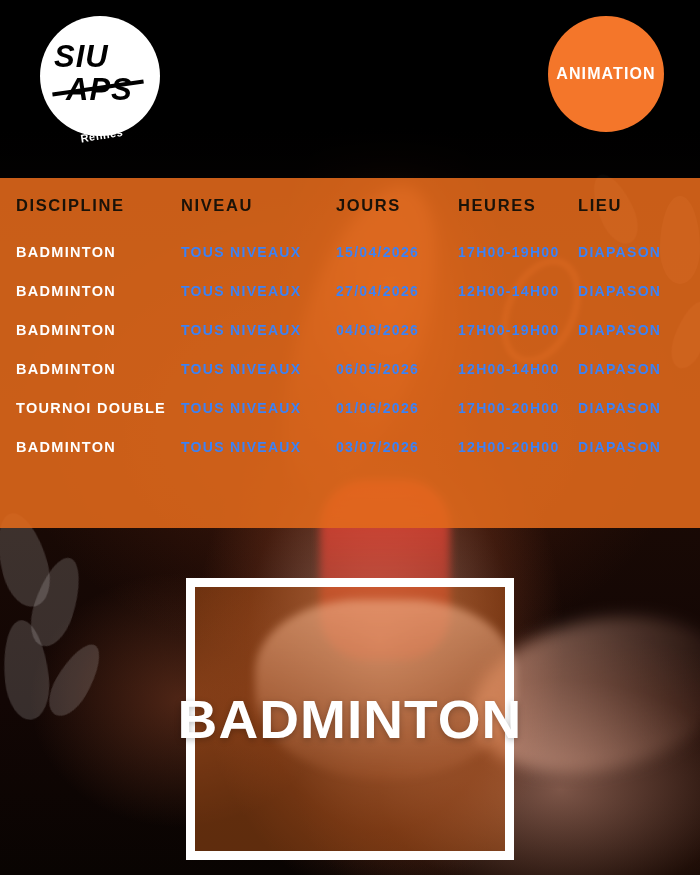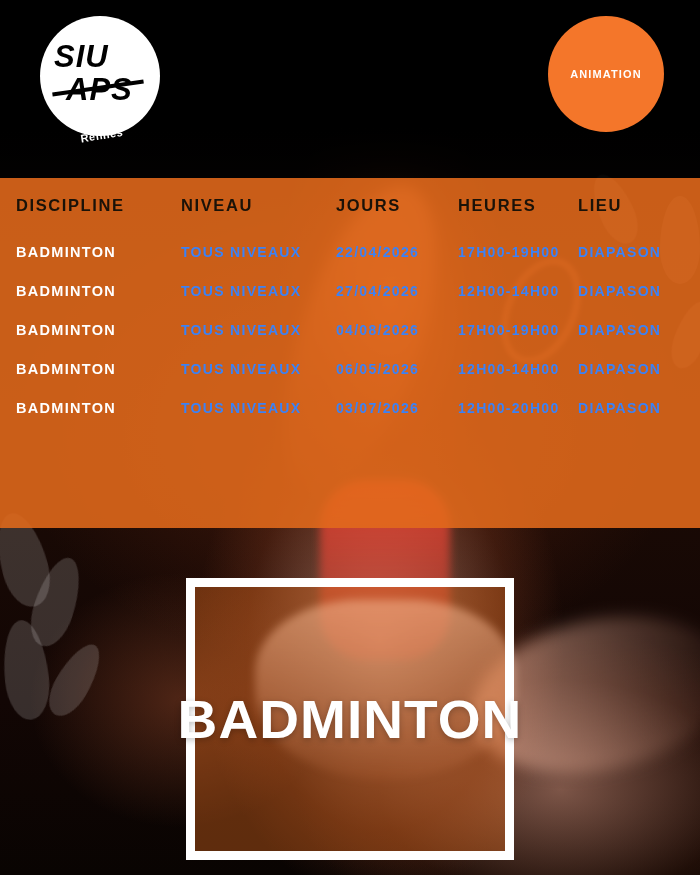--- a/index.html
+++ b/index.html
@@ -136,21 +136,21 @@
     right: 36px; top: 16px;
     width: 116px; height: 116px;
     border-radius: 50%;
     background: #f4762a;
     display: flex;
     align-items: center;
     justify-content: center;
   }
   .badge span {
     color: #fff;
-    font-size: 11px;
+    font-size: 16px;
     font-weight: 700;
     letter-spacing: 1.1px;
   }
 
   
   .table-wrap {
     position: absolute;
     left: 0; top: 178px;
     width: 700px; height: 350px;
     background: rgba(226,106,27,0.88);
@@ -255,21 +255,21 @@
           <th>NIVEAU</th>
           <th>JOURS</th>
           <th>HEURES</th>
           <th>LIEU</th>
         </tr>
       </thead>
       <tbody>
         <tr>
           <td class="disc">BADMINTON</td>
           <td>TOUS NIVEAUX</td>
-          <td>22/04/2026</td>
+          <td>15/04/2026</td>
           <td>17H00-19H00</td>
           <td>DIAPASON</td>
         </tr>
         <tr>
           <td class="disc">BADMINTON</td>
           <td>TOUS NIVEAUX</td>
           <td>27/04/2026</td>
           <td>12H00-14H00</td>
           <td>DIAPASON</td>
         </tr>
@@ -278,20 +278,27 @@
           <td>TOUS NIVEAUX</td>
           <td>04/08/2026</td>
           <td>17H00-19H00</td>
           <td>DIAPASON</td>
         </tr>
         <tr>
           <td class="disc">BADMINTON</td>
           <td>TOUS NIVEAUX</td>
           <td>06/05/2026</td>
           <td>12H00-14H00</td>
+          <td>DIAPASON</td>
+        </tr>
+        <tr>
+          <td class="disc">TOURNOI DOUBLE</td>
+          <td>TOUS NIVEAUX</td>
+          <td>01/06/2026</td>
+          <td>17H00-20H00</td>
           <td>DIAPASON</td>
         </tr>
         <tr>
           <td class="disc">BADMINTON</td>
           <td>TOUS NIVEAUX</td>
           <td>03/07/2026</td>
           <td>12H00-20H00</td>
           <td>DIAPASON</td>
         </tr>
       </tbody>

